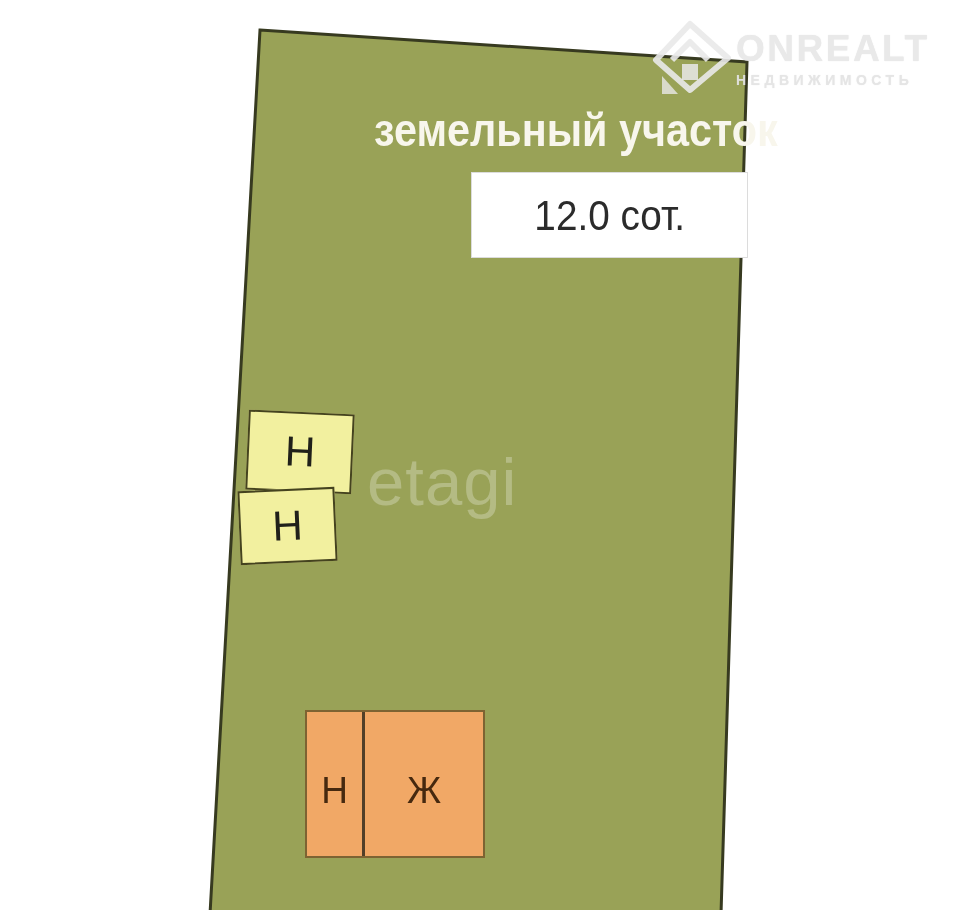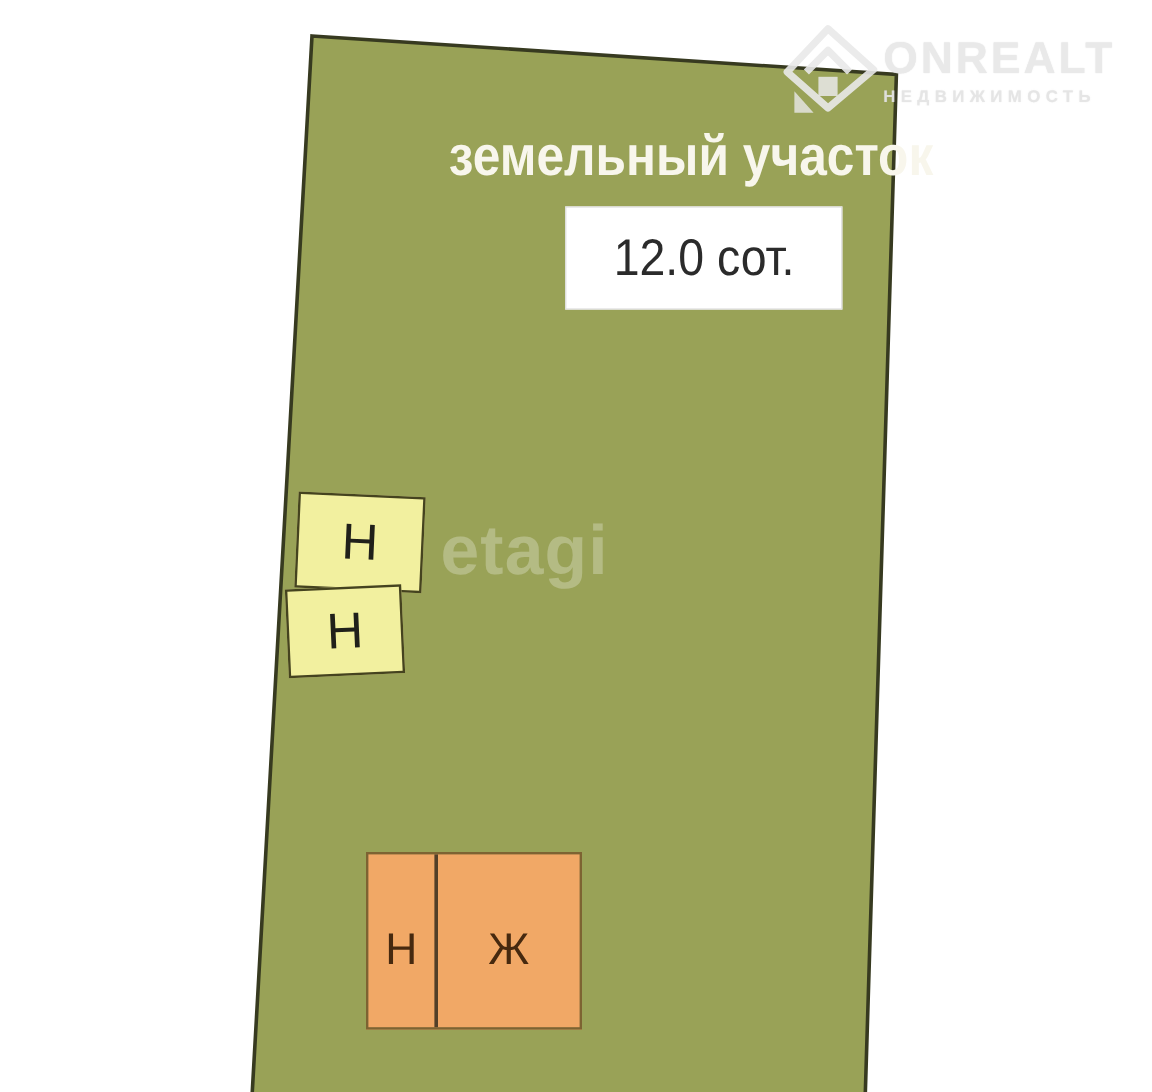--- a/index.html
+++ b/index.html
@@ -10,23 +10,23 @@
     background: #ffffff;
     overflow: hidden;
     font-family: "Liberation Sans", sans-serif;
   }
   .parcel-svg { position: absolute; left: 0; top: 0; }
   .parcel-svg polygon { stroke: #373a20; stroke-width: 3; }
 
   .watermark {
     position: absolute;
     left: 367px;
-    top: 430px;
-    font-size: 58px;
-    font-weight: bold;
+    top: 448px;
+    font-size: 67px;
+    font-weight: normal;
     letter-spacing: 1px;
     color: rgba(255,255,255,0.27);
     line-height: 1;
     user-select: none;
   }
 
   .plan-title {
     position: absolute;
     left: 374px;
     top: 104px;
@@ -36,21 +36,21 @@
     white-space: nowrap;
     transform: scaleX(0.88);
     transform-origin: left top;
     line-height: 1.1;
   }
 
   .area-box {
     position: absolute;
     left: 471px;
     top: 172px;
-    width: 231px;
+    width: 277px;
     height: 86px;
     background: #ffffff;
     border: 1px solid #dcdcdc;
     box-sizing: border-box;
     display: flex;
     align-items: center;
     justify-content: center;
   }
   .area-box .area-text {
     font-size: 43px;

